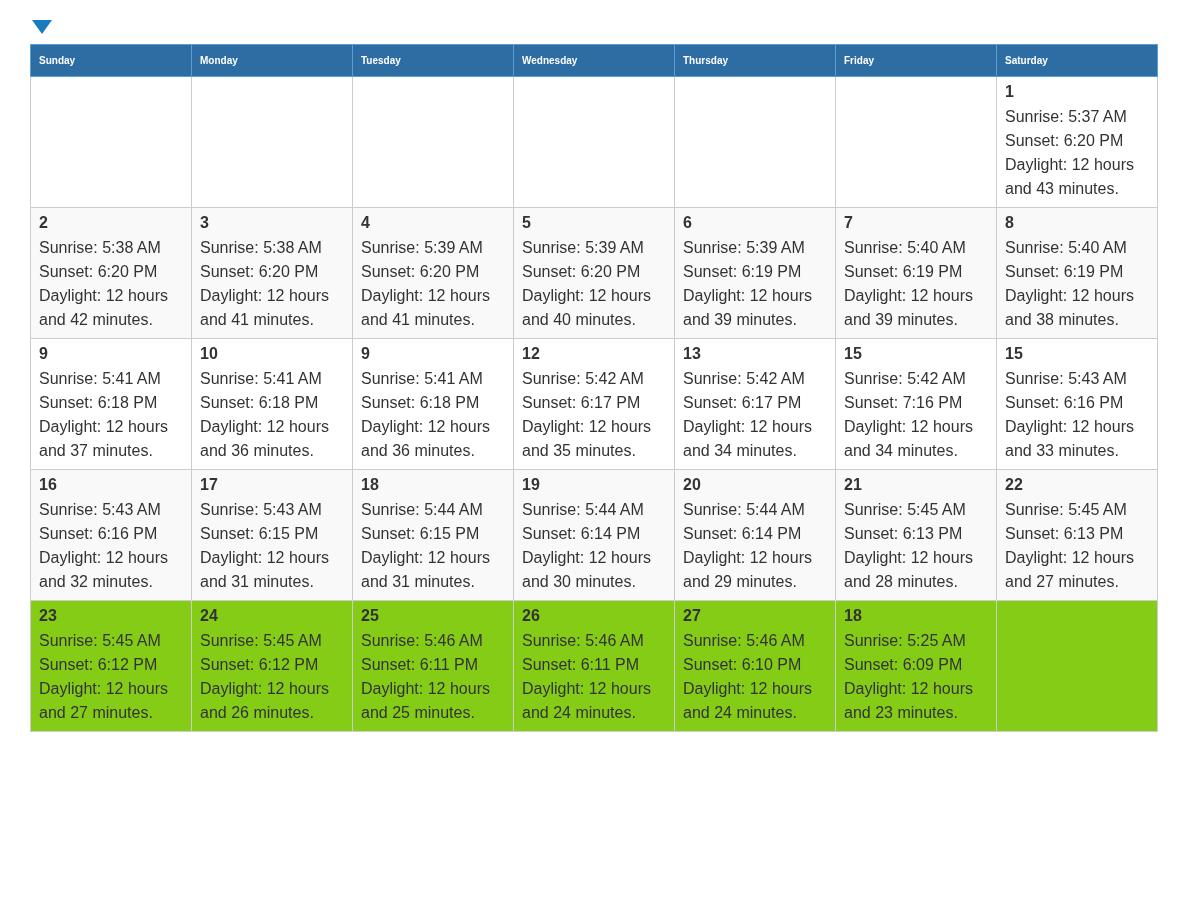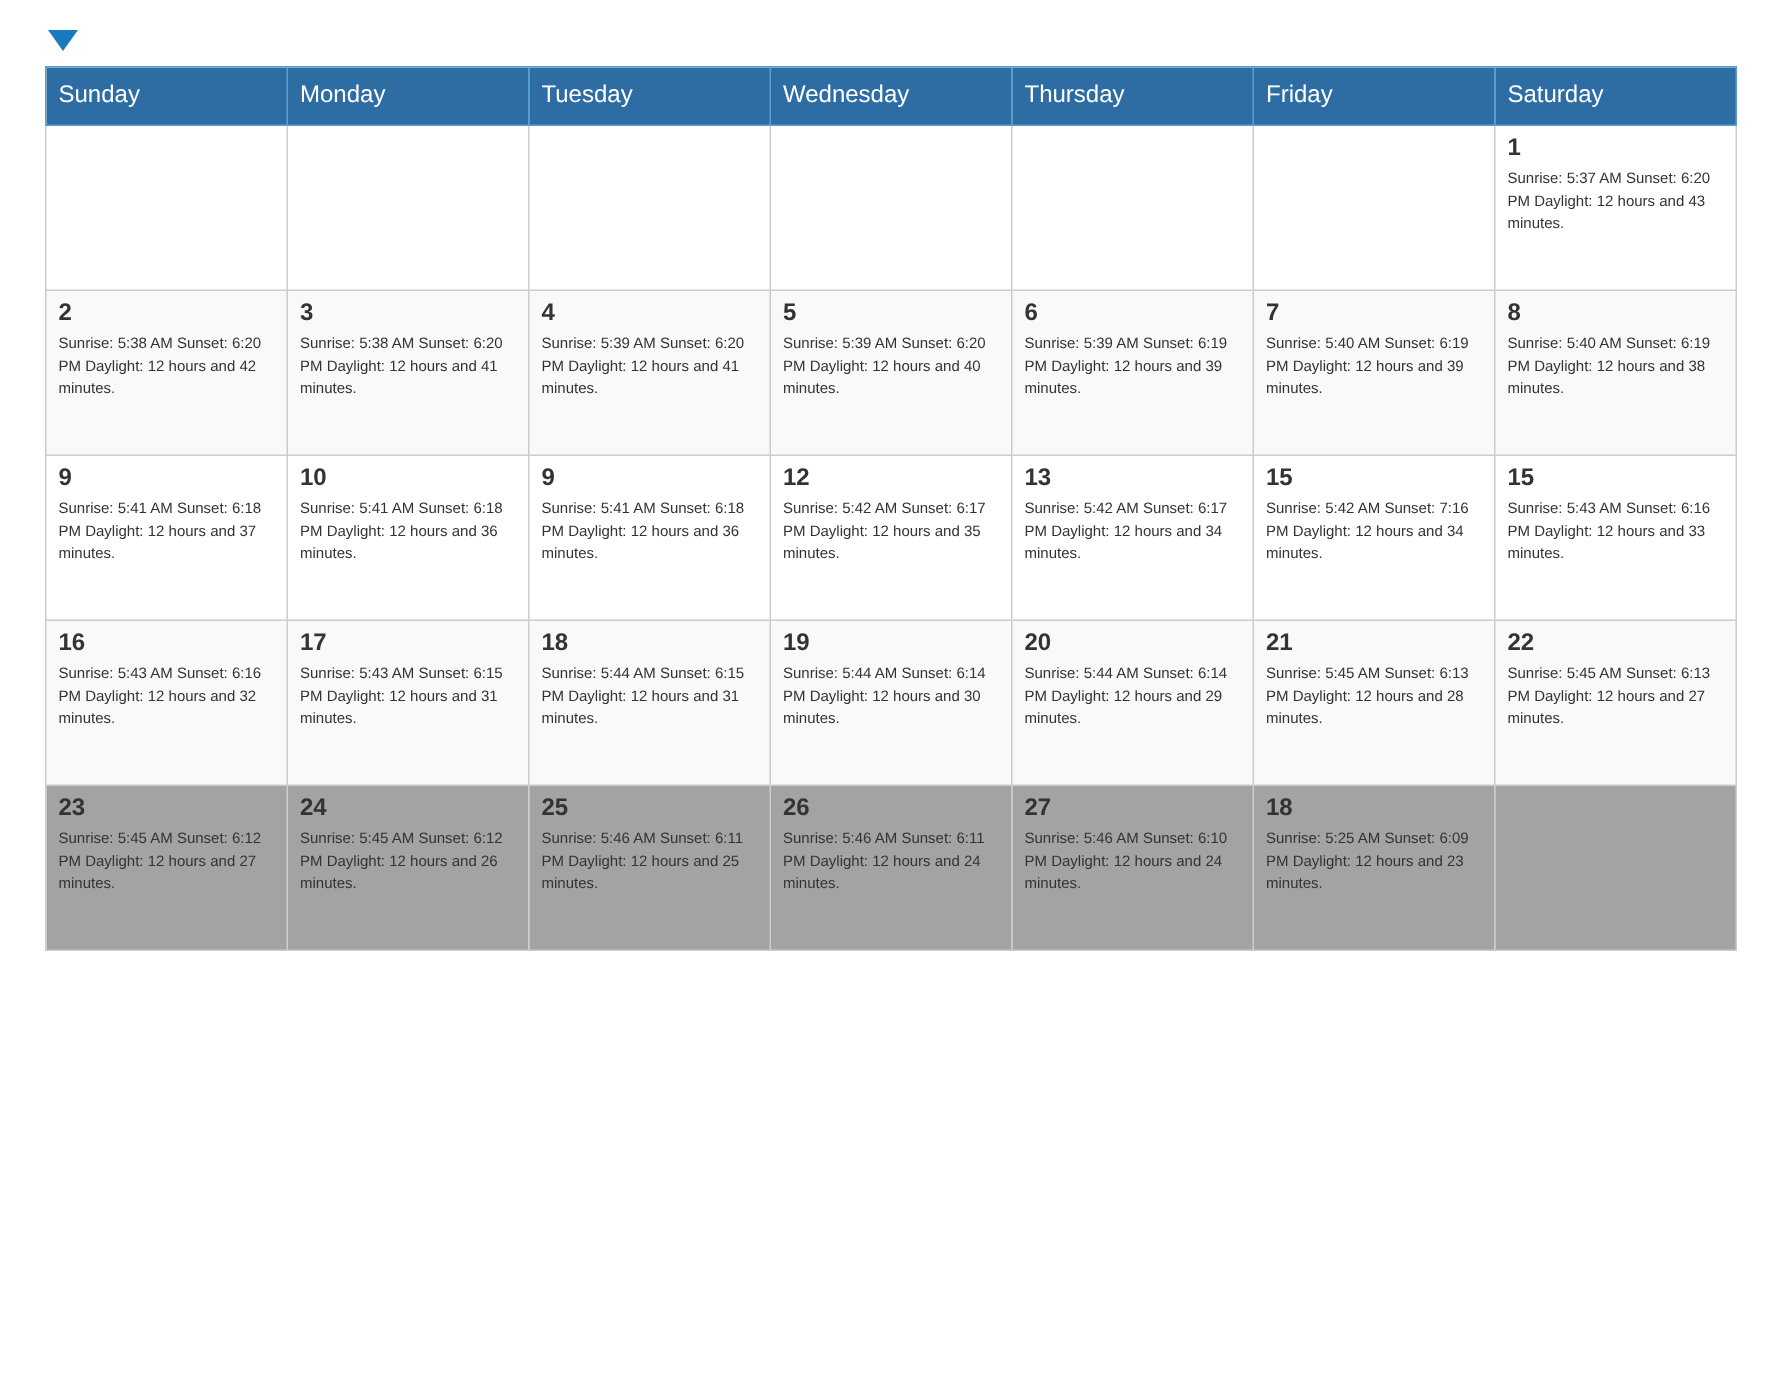--- a/index.html
+++ b/index.html
@@ -60,22 +60,22 @@
     .calendar {
       width: 100%;
       border-collapse: collapse;
       table-layout: fixed;
     }
     .calendar th {
       background-color: #2e6da4;
       color: #fff;
       padding: 10px 8px;
       text-align: left;
-      font-size: 16px;
-      font-weight: normal;
+      font-size: 10px;
+      font-weight: bold;
       border: 1px solid #5a9fd4;
     }
     .calendar td {
       vertical-align: top;
       border: 1px solid #ccc;
       padding: 6px 8px;
       height: 110px;
       font-size: 12.5px;
       color: #333;
       background: #fff;
@@ -84,31 +84,31 @@
       background: #f9f9f9;
     }
     .day-number {
       font-size: 16px;
       font-weight: bold;
       color: #333;
       display: block;
       margin-bottom: 4px;
     }
     .day-info {
-      font-size: 10px;
+      font-size: 16px;
       color: #333;
       line-height: 1.5;
     }
     .empty-cell {
       background: #f9f9f9;
     }
     
     .row-odd td { background: #fff; }
     .row-even td { background: #f5f5f5; }
-    .row-last td { background: #a3a3a3; }
+    .row-last td { background: #84cc16; }
   </style>
 </head>
 <body>
 
 <div class="header">
   <div class="logo">
     <div class="logo-text">
       <span class="logo-general"></span>
       <span class="logo-arrow"></span>
     </div>

